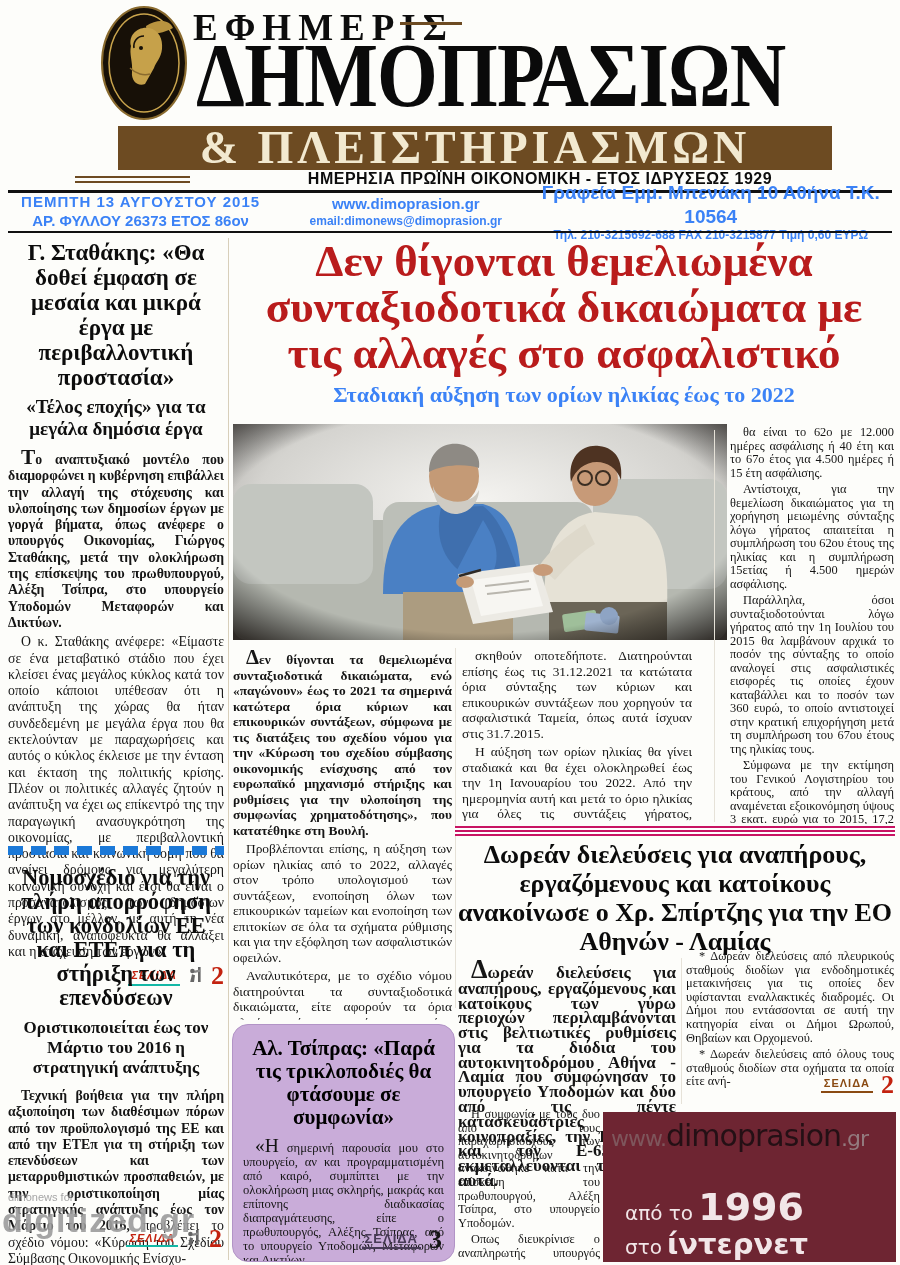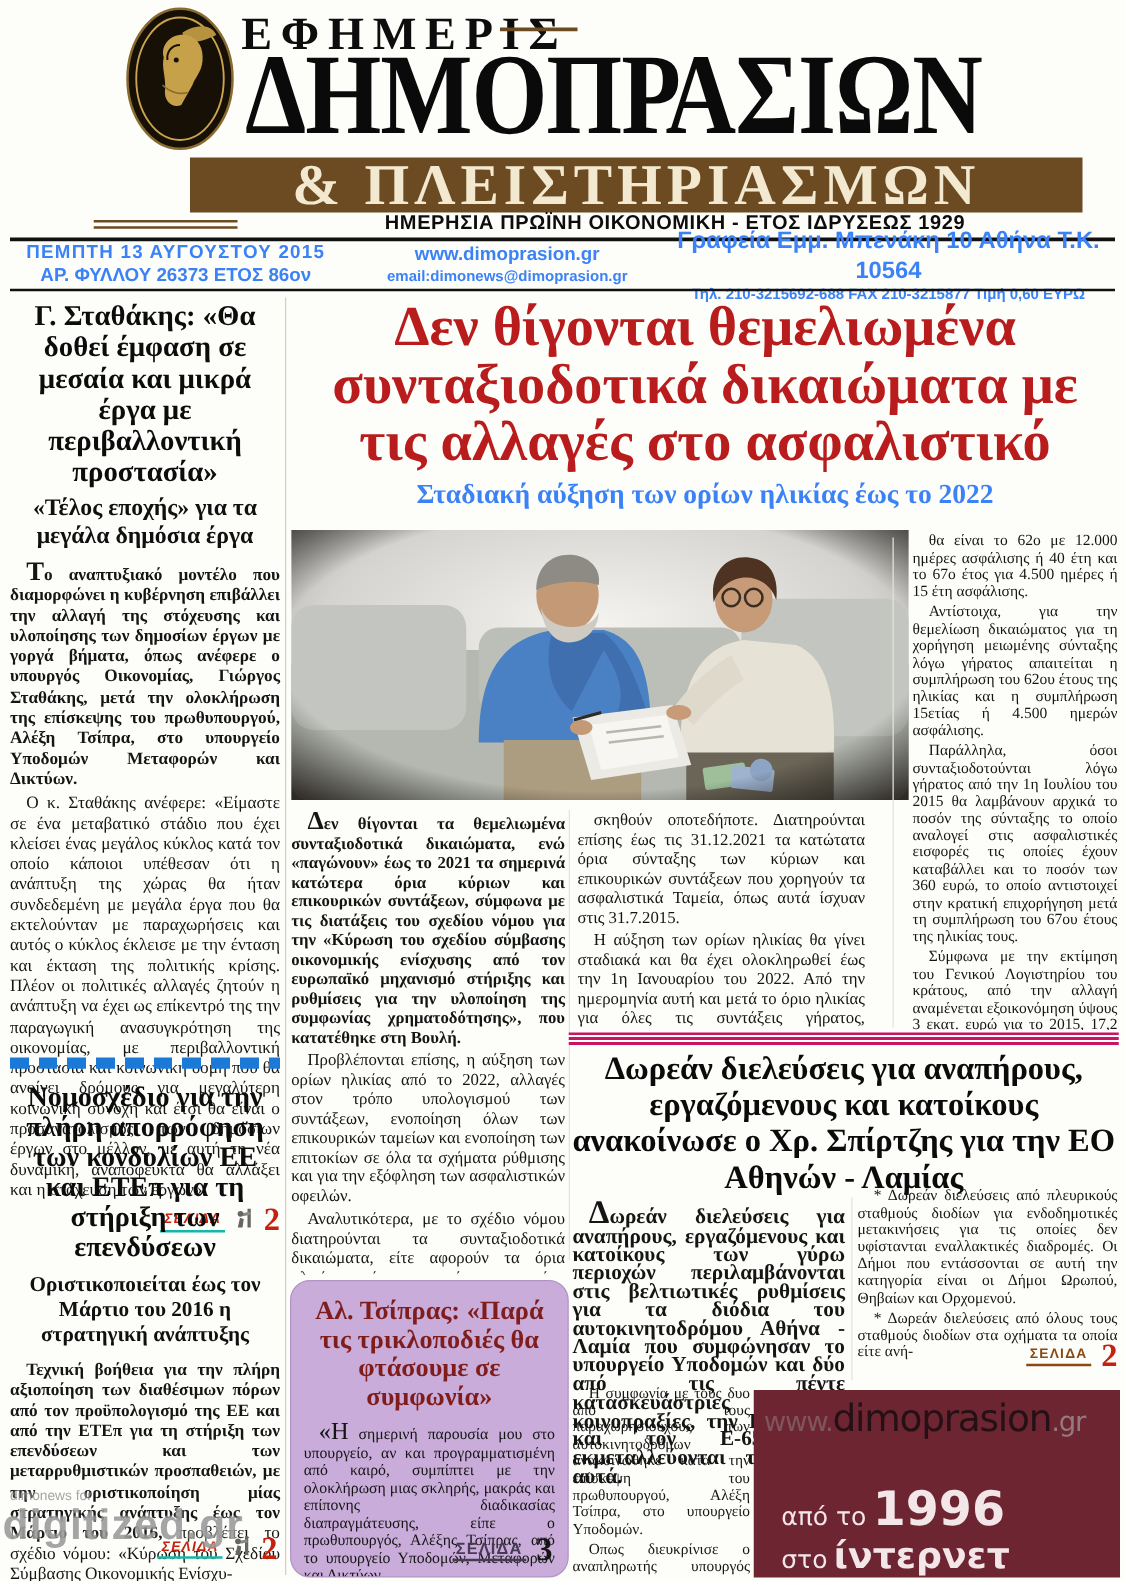--- a/index.html
+++ b/index.html
@@ -15,21 +15,20 @@
   .kicker-rule{height:3px;background:#6d4b22;}
   .main-title{
     font-size:92px;font-weight:bold;color:#0a0a0a;line-height:.95;
     transform:scaleX(.85);transform-origin:left top;white-space:nowrap;
     letter-spacing:-1px;
   }
   .brown-bar{
     background:#6d4b22;color:#f2e9d0;text-align:center;
     font-size:46px;font-weight:bold;letter-spacing:4px;line-height:44px;
     white-space:nowrap;
-    margin-left:34px;
   }
   .tagline{
     font-family:"Liberation Sans",sans-serif;font-weight:bold;
     font-size:16px;letter-spacing:.5px;color:#0d0d0d;text-align:center;white-space:nowrap;
   }
   .tagline-rule{border-top:2px solid #6d4b22;border-bottom:2px solid #6d4b22;height:3px;}
   .rule-thick{height:3px;background:#111;}
   .rule-thin{height:2px;background:#111;}
   .dateline{
     font-family:Liberation Sans, sans-serif;font-weight:bold;color:#3b82f6;
@@ -89,21 +88,21 @@
   .pr-label--brown{color:#8a4a12;border-color:#8a4a12;font-style:normal;}
   .pr-label--plain{color:#473a55;border-color:#473a55;font-style:normal;font-size:13px;}
   .pr-num{font-size:26px;font-weight:bold;color:#c3220f;line-height:1;}
   .pr-num--black{color:#141414;}
 
   
   .tsipras-box{
     background:#c9acd9;border:1px solid #b294c6;border-radius:16px;
     padding:10px 10px 8px;z-index:5;overflow:hidden;
   }
-  .tsipras-title{font-size:21px;line-height:23px;font-weight:bold;text-align:center;color:#7f1d1d;margin:2px 0 8px;}
+  .tsipras-title{font-size:21px;line-height:23px;font-weight:bold;text-align:center;color:#000000;margin:2px 0 8px;}
   .tsipras-body{font-size:12.6px;line-height:14px;text-align:justify;text-indent:12px;margin:0;}
   .tsipras-ref{position:absolute;right:12px;bottom:8px;}
 
   .ad-box{background:#6e2532;z-index:5;padding:6px 8px;box-sizing:border-box;overflow:hidden;}
   .ad-url{font-family:"DejaVu Sans",sans-serif;white-space:nowrap;letter-spacing:-1px;}
   .ad-url .u1{font-size:22px;color:#7e565c;}
   .ad-url .u2{font-size:30px;color:#241015;}
   .ad-url .u3{font-size:22px;color:#937a7e;}
   .ad-lines{margin-top:34px;color:#f2e6e8;font-family:"DejaVu Sans",sans-serif;line-height:1.1;padding-left:14px;}
   .ad-small{font-size:20px;}

